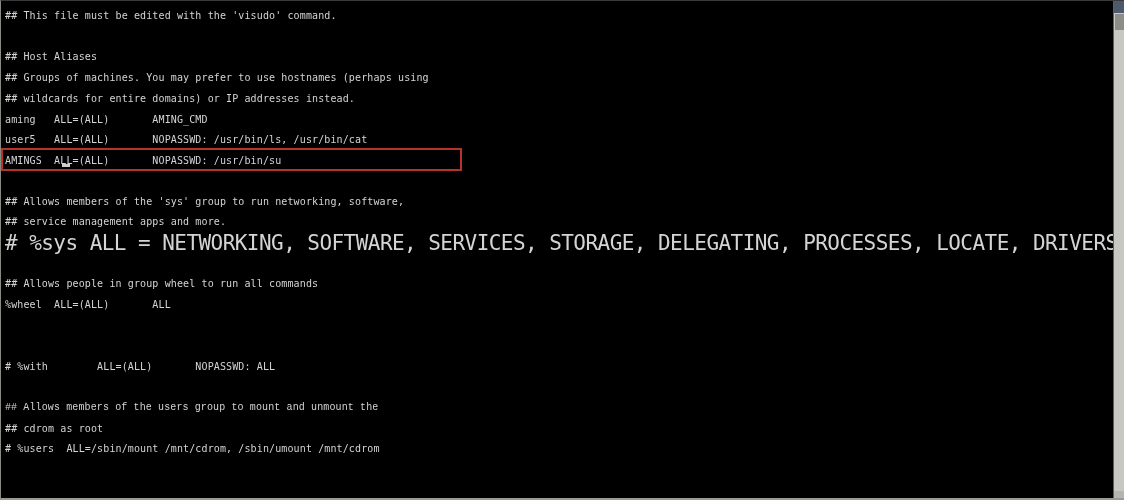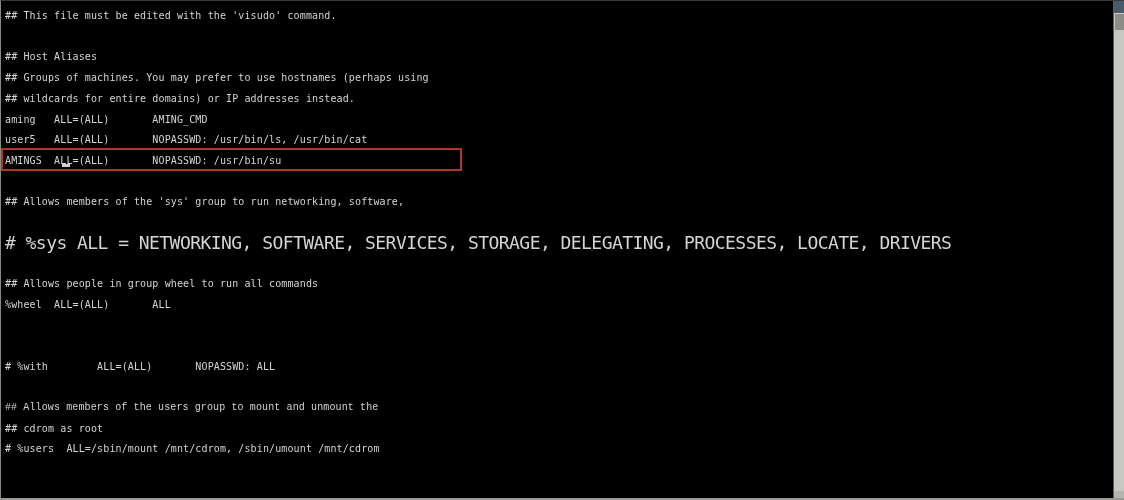--- a/index.html
+++ b/index.html
@@ -42,21 +42,21 @@
     left: 4px;
     white-space: pre;
     color: #d4d4d4;
     font-size: 10px;
     line-height: 20.5px;
     letter-spacing: 0.12px;
     font-family: "DejaVu Sans Mono", "Liberation Mono", monospace;
   }
 
   .term-line.condensed {
-    font-size: 18px;
+    font-size: 21px;
     letter-spacing: -0.55px;
   }
 
   
   #scrollbar-track {
     position: absolute;
     right: 0;
     top: 0;
     width: 11px;
     height: 500px;
@@ -122,20 +122,21 @@
   <div id="terminal-screen">
 
   <div class="term-line" style="top: 5px;">## This file must be edited with the 'visudo' command.</div>
       <div class="term-line" style="top: 67px;">## Groups of machines. You may prefer to use hostnames (perhaps using</div>
       <div class="term-line" style="top: 46px;">## Host Aliases</div>
       <div class="term-line" style="top: 88px;">## wildcards for entire domains) or IP addresses instead.</div>
       <div class="term-line" style="top: 109px;">aming   ALL=(ALL)       AMING_CMD</div>
       <div class="term-line" style="top: 129px;">user5   ALL=(ALL)       NOPASSWD: /usr/bin/ls, /usr/bin/cat</div>
       <div class="term-line" style="top: 150px;">AMINGS  ALL=(ALL)       NOPASSWD: /usr/bin/su</div>
       <div class="term-line" style="top: 191px;">## Allows members of the 'sys' group to run networking, software,</div>
+      <div class="term-line" style="top: 211px;">## service management apps and more.</div>
       <div class="term-line condensed" style="top: 232px;"># %sys ALL = NETWORKING, SOFTWARE, SERVICES, STORAGE, DELEGATING, PROCESSES, LOCATE, DRIVERS</div>
       <div class="term-line" style="top: 273px;">## Allows people in group wheel to run all commands</div>
       <div class="term-line" style="top: 294px;">%wheel  ALL=(ALL)       ALL</div>
       <div class="term-line" style="top: 356px;"># %with        ALL=(ALL)       NOPASSWD: ALL</div>
       <div class="term-line" style="top: 397px; font-family: Liberation Mono, monospace;">## Allows members of the users group to mount and unmount the</div>
       <div class="term-line" style="top: 418px;">## cdrom as root</div>
       <div class="term-line" style="top: 438px;"># %users  ALL=/sbin/mount /mnt/cdrom, /sbin/umount /mnt/cdrom</div>
     </div>
 
   <div id="highlight-box"></div>

